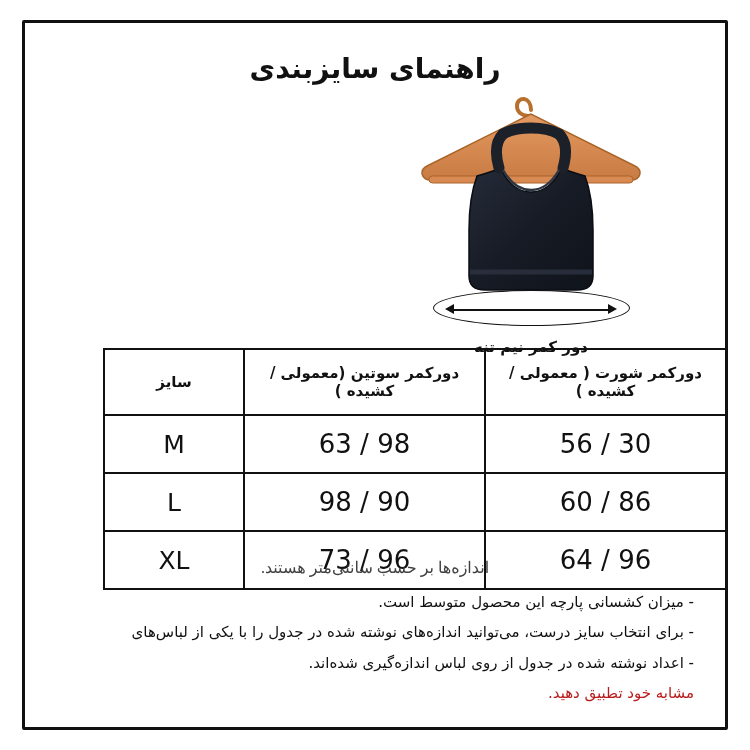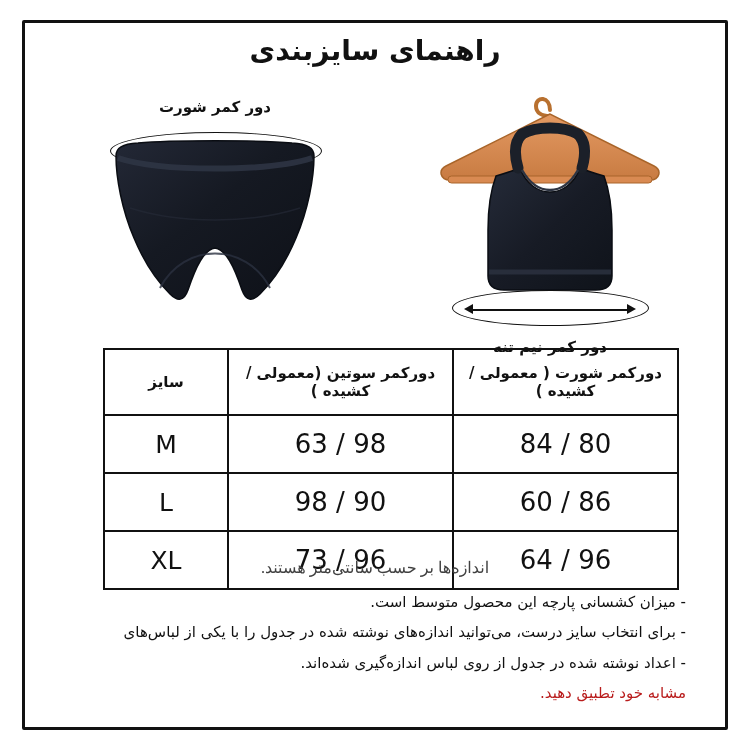--- a/index.html
+++ b/index.html
@@ -27,21 +27,21 @@
     width: 706px;
     height: 710px;
     border: 3px solid #111111;
     border-radius: 2px;
     box-sizing: border-box;
   }
   .title {
     position: absolute;
     left: 0;
     right: 0;
-    top: 34px;
+    top: 52px;
     text-align: center;
     font-size: 28px;
     font-weight: bold;
     color: #111111;
     letter-spacing: 0px;
   }
 
   
   .illus-area {
     position: absolute;
@@ -106,21 +106,21 @@
   .ah-right {
     right: 0;
     border-left: 9px solid #111;
   }
 
   .panty-svg { position: absolute; left: 0; top: 28px; }
 
   
   .bra-wrap {
     position: absolute;
-    left: 370px;
+    left: 351px;
     top: 0px;
     width: 280px;
     height: 260px;
   }
   .bra-label {
     position: absolute;
     left: 50%;
     transform: translateX(-50%);
     bottom: -16px;
     white-space: nowrap;
@@ -155,21 +155,21 @@
     table-layout: fixed;
   }
   .size-table th, .size-table td {
     border: 2px solid #111111;
     text-align: center;
     color: #111;
   }
   .size-table th {
     font-size: 15px;
     font-weight: bold;
-    padding: 10px 4px;
+    padding: 10px 12px;
     height: 44px;
   }
   .size-table td {
     font-size: 26px;
     padding: 7px 4px;
     height: 42px;
     font-weight: normal;
   }
   .col-meas { width: 215px; border-radius: 32px; }
   .col-size { width: 114px; }
@@ -181,21 +181,21 @@
     left: 0;
     right: 0;
     top: 558px;
     text-align: center;
     font-size: 16px;
     color: #404040;
     font-family: Liberation Serif, serif;
   }
   .notes {
     position: absolute;
-    right: 64px;
+    right: 56px;
     top: 590px;
     width: 620px;
     text-align: right;
     font-size: 15px;
     line-height: 1.62;
     color: #111;
   }
   .notes div { margin-bottom: 6px; }
   .hl { color: #b91c1c; }
 </style>
@@ -203,47 +203,20 @@
 <body>
 
 <div class="page">
 
   <div class="outer-frame"></div>
 
   <div class="title">راهنمای سایزبندی</div>
 
   <div class="illus-area">
 
-    <div class="panty-wrap">
-      <div class="panty-label">دور کمر شورت</div>
-      <div class="panty-ellipse"></div>
-      <div class="arrow-row">
-        <div class="arrow-head ah-left"></div>
-        <div class="arrow-line" style="left:9px; right:9px;"></div>
-        <div class="arrow-head ah-right"></div>
-      </div>
-
-      <svg class="panty-svg" width="230" height="180" viewBox="0 0 230 180">
-        <defs>
-          <linearGradient id="pg" x1="0" y1="0" x2="1" y2="1">
-            <stop offset="0%" stop-color="#232836"></stop>
-            <stop offset="45%" stop-color="#151922"></stop>
-            <stop offset="100%" stop-color="#0e1118"></stop>
-          </linearGradient>
-        </defs>
-        <path d="M16,18 C16,10 22,6 38,5 C70,2 160,2 192,5 C208,6 214,10 214,18
-                 C214,40 208,72 196,100 C186,124 172,144 160,156
-                 C152,164 146,163 142,152 C134,128 126,112 115,110
-                 C104,112 96,128 88,152 C84,163 78,164 70,156
-                 C58,144 44,124 34,100 C22,72 16,40 16,18 Z" fill="url(#pg)" stroke="#0a0d13" stroke-width="1.5"></path>
-        <path d="M18,20 C60,34 170,34 212,20" fill="none" stroke="#2f3645" stroke-width="6" opacity="0.85"></path>
-        <path d="M60,150 C84,104 146,104 170,150" fill="none" stroke="#2b3140" stroke-width="2" opacity="0.8"></path>
-        <path d="M30,70 C80,86 150,86 200,70" fill="none" stroke="#262c39" stroke-width="1.5" opacity="0.6"></path>
-      </svg>
-    </div>
 
     <div class="bra-wrap">
       <svg width="280" height="232" viewBox="0 0 280 232">
         <defs>
           <linearGradient id="bg" x1="0" y1="0" x2="1" y2="1">
             <stop offset="0%" stop-color="#252b39"></stop>
             <stop offset="50%" stop-color="#171b25"></stop>
             <stop offset="100%" stop-color="#0f131a"></stop>
           </linearGradient>
           <linearGradient id="hg" x1="0" y1="0" x2="0" y2="1">
@@ -285,21 +258,21 @@
   <table class="size-table">
     <thead>
       <tr>
         <th class="col-meas">دورکمر شورت ( معمولی / کشیده )</th>
         <th class="col-meas">دورکمر سوتین (معمولی / کشیده )</th>
         <th class="col-size">سایز</th>
       </tr>
     </thead>
     <tbody>
       <tr>
-        <td>80  /  84</td>
+        <td>30  /  56</td>
         <td>98  /  63</td>
         <td class="sz">M</td>
       </tr>
       <tr>
         <td>86  /  60</td>
         <td>90  /  98</td>
         <td class="sz">L</td>
       </tr>
       <tr>
         <td>96  /  64</td>

